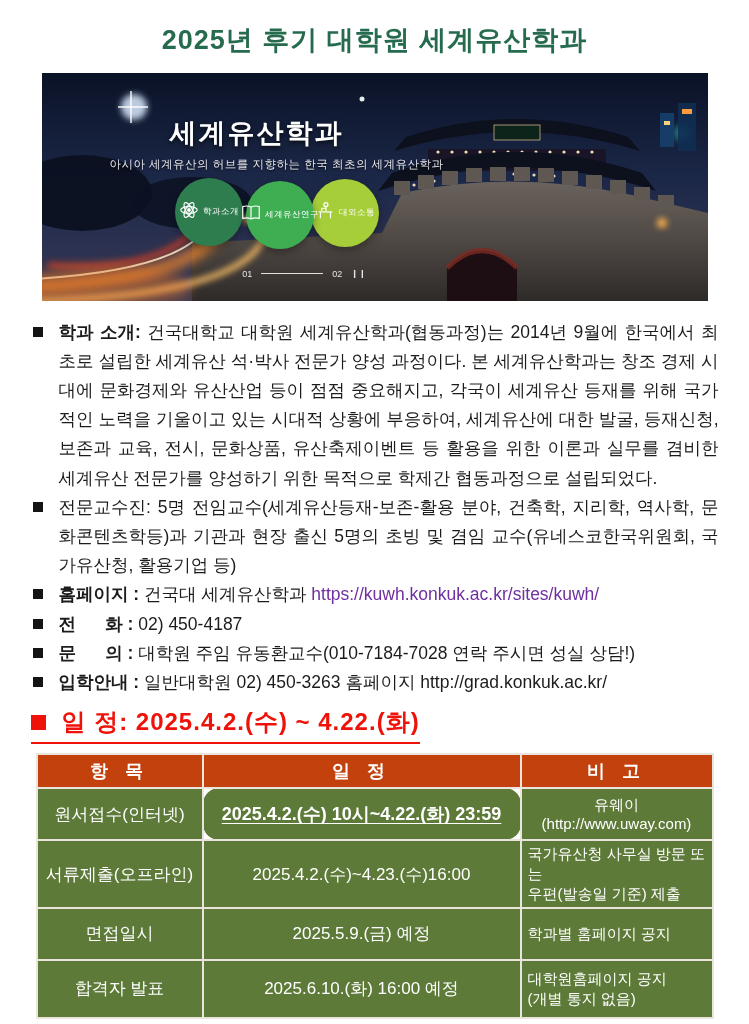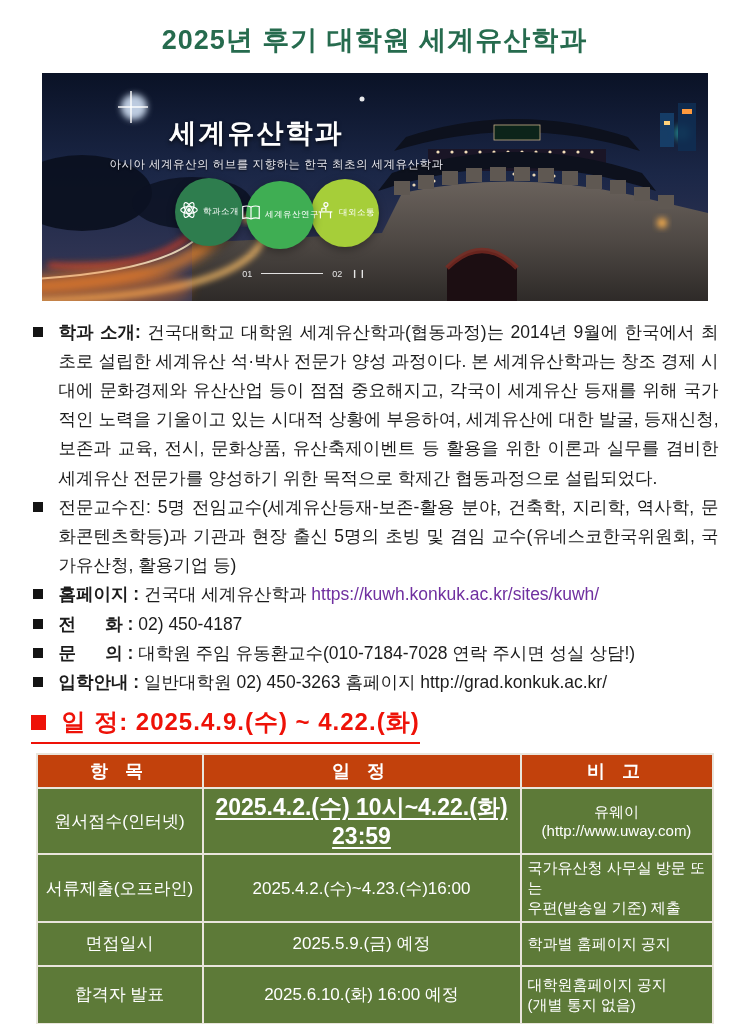--- a/index.html
+++ b/index.html
@@ -88,29 +88,29 @@
   .sched-table th, .sched-table td {
     border:2.5px solid #e9e5dc; color:#ffffff; padding:3px 6px;
     text-align:center; vertical-align:middle;
   }
   .sched-table thead th {
     background:#c2410c; font-size:18px; font-weight:bold; letter-spacing:6px; height:34px;
   }
   .sched-table tbody td { background:#5d7a38; font-size:17px; }
   .sched-table tbody td.item { font-size:17px; }
   .sched-table td.sch-strong {
-    font-weight:bold; text-decoration:underline; text-underline-offset:3px; font-size:23px;
+    font-weight:bold; text-decoration:underline; text-underline-offset:3px; font-size:18px;border-radius:16px;
   }
   .sched-table td.remark {
     font-size:15px; line-height:1.32; white-space:pre-line;
   }
   .sched-table td.remark.left { text-align:left; }
   .sched-table tr.r1 td { height:52px; }
   .sched-table tr.r2 td { height:56px; }
-  .sched-table tr.r3 td { height:44px; }
+  .sched-table tr.r3 td { height:52px; }
   .sched-table tr.r4 td { height:58px; }
 </style>
 </head>
 <body>
 
 <div class="page">
 
   <div class="main-title">
     <div>2025년 후기 대학원 세계유산학과</div>
   </div>
@@ -282,21 +282,21 @@
 
     <div class="bullet-item">
       <span class="sq"></span><span class="b-label">입학안내 :</span><span> 일반대학원 02) 450-3263 홈페이지 </span><a class="plain-url" href="#">http://grad.konkuk.ac.kr/</a>
     </div>
 
   </div>
 
   <div class="sched-heading">
     <span class="sched-inner">
       <span class="rsq"></span>
-      <span class="sched-text">일 정: 2025.4.9.(수)  ~  4.22.(화)</span>
+      <span class="sched-text">일 정: 2025.4.2.(수)  ~  4.22.(화)</span>
     </span>
   </div>
 
   <table class="sched-table">
     <colgroup>
         <col class="c1">
         <col class="c2">
         <col class="c3">
       </colgroup>
     <thead>

